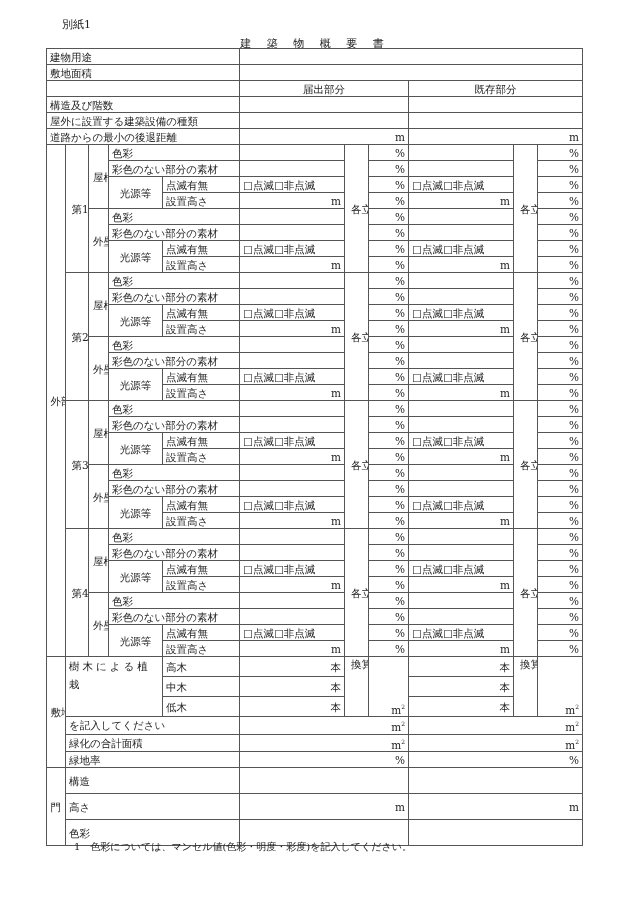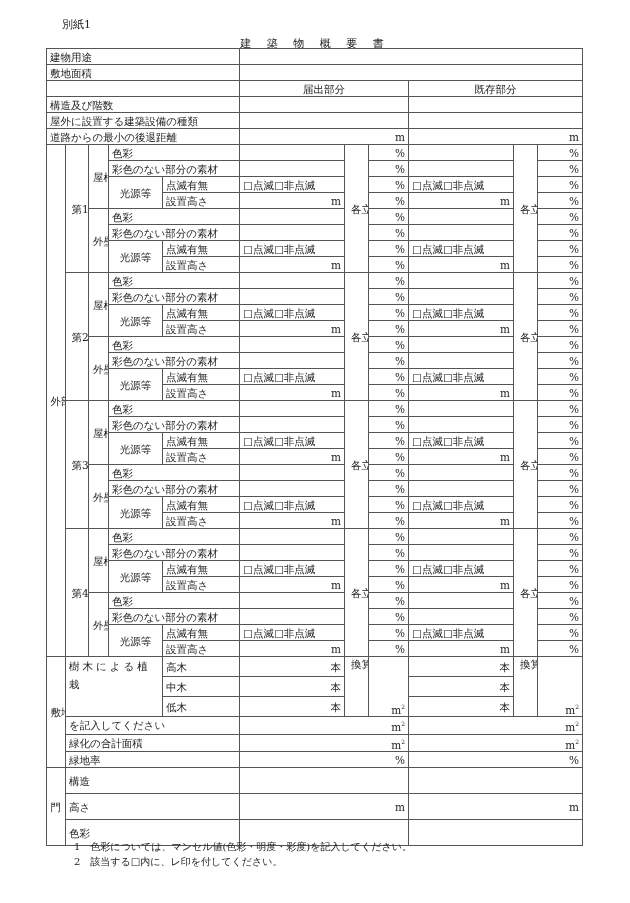--- a/index.html
+++ b/index.html
@@ -370,14 +370,13 @@
       <tr style="height:26px">
         <td colspan="4">色彩</td>
         <td colspan="3"></td>
         <td colspan="3"></td>
       </tr>
     </tbody>
 </table>
 
 <div id="remarks" class="abs">
   <div class="item">1　色彩については、マンセル値(色彩・明度・彩度)を記入してください。</div>
-  <div class="item">2　該当する□内に、レ印を付してください。</div>
 </div>
 
 </body></html>

